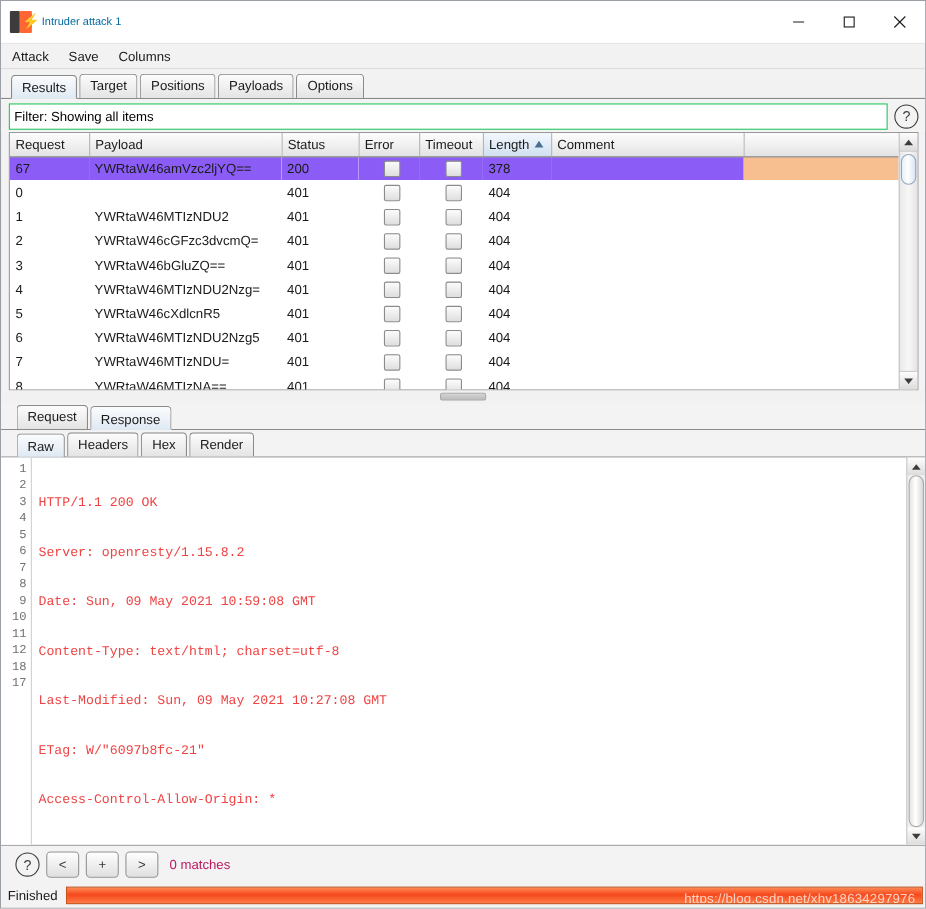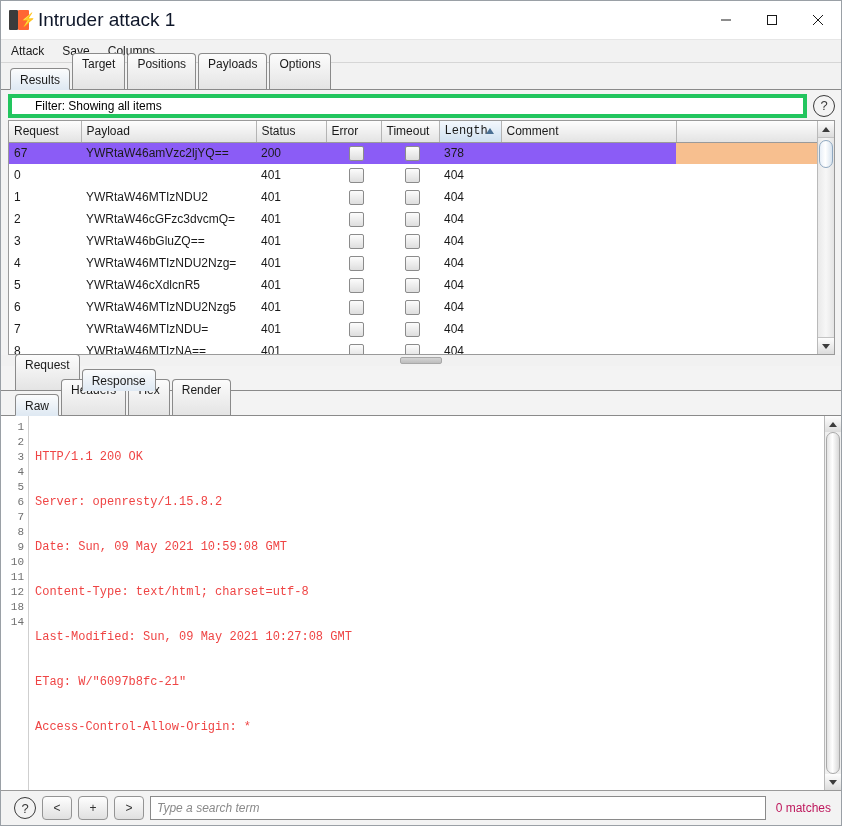--- a/index.html
+++ b/index.html
@@ -60,22 +60,22 @@
     position: absolute;
     left: 11px; top: 3px;
     width: 7px; height: 14px;
     color: #ffffff;
     font-size: 13px;
     line-height: 14px;
     font-weight: bold;
     text-align: center;
   }
   .title-text {
-    font-size: 19px;
-    color: #0f172a;
+    font-size: 10px;
+    color: #0369a1;
     flex: 1 1 auto;
   }
   .win-buttons {
     display: flex;
     height: 38px;
     flex: 0 0 auto;
   }
   .win-btn {
     width: 46px;
     height: 38px;
@@ -108,21 +108,21 @@
     height: 26px;
     background: #f2f2f2;
     display: flex;
     align-items: flex-end;
     padding-left: 9px;
     flex: 0 0 auto;
     border-bottom: 1px solid #8a8a8a;
     position: relative;
   }
   .tab {
-    height: 36px;
+    height: 22px;
     line-height: 21px;
     padding: 0 9px;
     margin-right: 2px;
     font-size: 12px;
     border: 1px solid #8a8a8a;
     border-bottom: none;
     border-radius: 4px 4px 0 0;
     background: linear-gradient(to bottom, #fcfcfc 0%, #e4e4e4 100%);
     color: #1a1a1a;
     position: relative;
@@ -144,24 +144,24 @@
     align-items: center;
     padding: 4px 6px 3px 7px;
     background: #f3f3f3;
     flex: 0 0 auto;
     box-sizing: border-box;
   }
   .filterbox {
     flex: 1 1 auto;
     height: 24px;
     background: #ffffff;
-    border: 4px solid #22c55e;
-    display: flex;
-    align-items: center;
-    padding-left: 23px;
+    border: 1px solid #22c55e;
+    display: flex;
+    align-items: center;
+    padding-left: 4px;
     font-size: 12px;
     box-sizing: border-box;
   }
   .help-circle {
     width: 20px; height: 20px;
     border: 1.4px solid #3a3a3a;
     border-radius: 50%;
     margin-left: 6px;
     display: flex;
     align-items: center;
@@ -203,21 +203,20 @@
     text-align: left;
     padding: 0 0 0 5px;
     color: #1a1a1a;
     box-sizing: border-box;
     white-space: nowrap;
     overflow: hidden;
   }
   table.results th.sorted {
     background: linear-gradient(to bottom, #f3f8fd 0%, #cfe0f0 100%);
     position: relative;
-    font-family: Liberation Mono, monospace;
   }
   table.results th.sorted .sortarrow {
     position: absolute;
     right: 7px;
     top: 7px;
     width: 0; height: 0;
     border-left: 4px solid transparent;
     border-right: 4px solid transparent;
     border-bottom: 6px solid #4a6f93;
   }
@@ -667,21 +666,21 @@
       <div>4</div>
       <div>5</div>
       <div>6</div>
       <div>7</div>
       <div>8</div>
       <div>9</div>
       <div>10</div>
       <div>11</div>
       <div>12</div>
       <div>18</div>
-      <div>14</div>
+      <div>17</div>
     </div>
     <div class="code">
       <div><span>HTTP/1.1 200 OK</span></div>
       <div><span>Server: openresty/1.15.8.2</span></div>
       <div><span>Date: Sun, 09 May 2021 10:59:08 GMT</span></div>
       <div><span>Content-Type: text/html; charset=utf-8</span></div>
       <div><span>Last-Modified: Sun, 09 May 2021 10:27:08 GMT</span></div>
       <div><span>ETag: W/"6097b8fc-21"</span></div>
       <div><span>Access-Control-Allow-Origin: *</span></div>
       
@@ -702,18 +701,23 @@
           <div class="tri-down"></div>
         </div>
     </div>
   </div>
 
   <div class="searchbar">
     <div class="help-circle">?</div>
     <div class="sq-btn">&lt;</div>
     <div class="sq-btn">+</div>
     <div class="sq-btn">&gt;</div>
-    <div class="searchinput">Type a search term</div>
     <div class="matches">0 matches</div>
   </div>
 
+  <div class="statusbar">
+    <div class="status-text">Finished</div>
+    <div class="progress">
+      <div class="watermark">https://blog.csdn.net/xhy18634297976</div>
+    </div>
+  </div>
 
 </div>
 
 </body></html>

